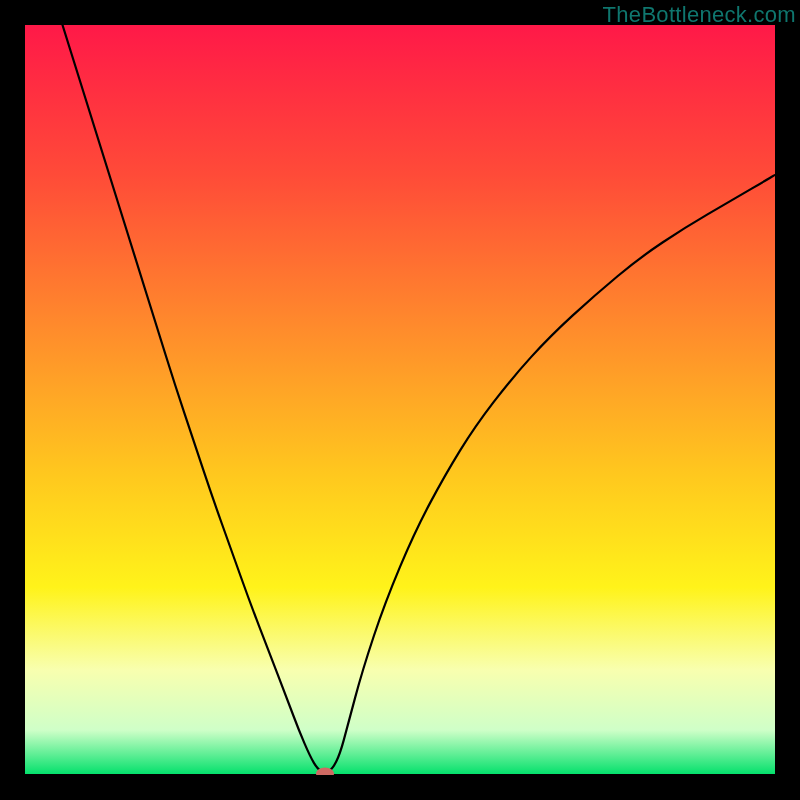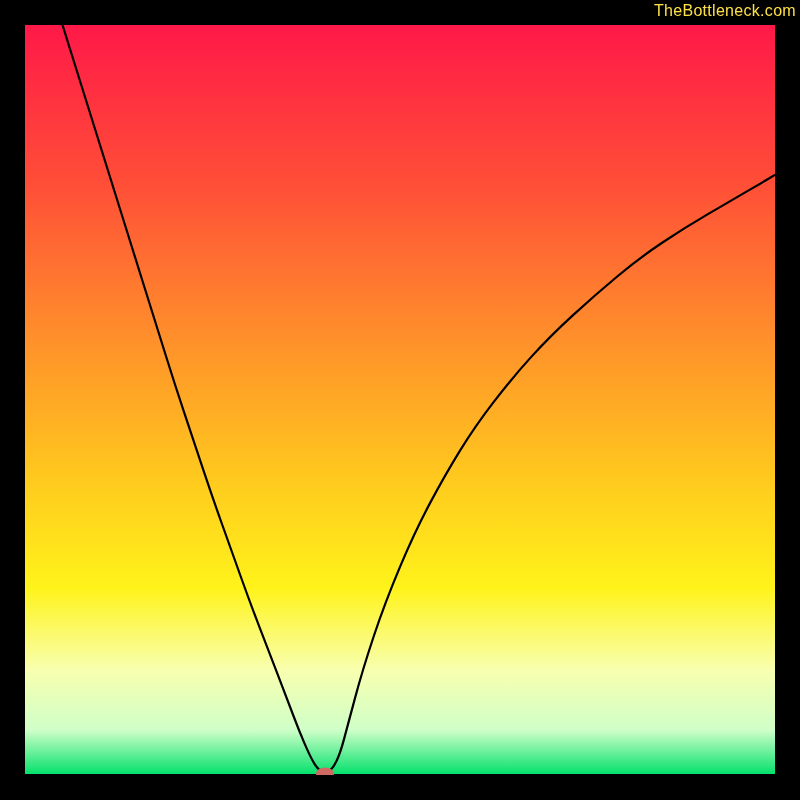--- a/index.html
+++ b/index.html
@@ -21,22 +21,22 @@
     position: absolute;
     left: 25px;
     top: 25px;
     width: 750px;
     height: 750px;
   }
   .watermark {
     position: absolute;
     top: 2px;
     right: 4px;
-    color: #fde047;
-    font-size: 16px;
+    color: #0f766e;
+    font-size: 22px;
     font-weight: 400;
     letter-spacing: 0.3px;
   }
   svg { display: block; }
 </style>
 </head>
 <body>
 
 <div class="frame">
   <div class="watermark">TheBottleneck.com</div>

